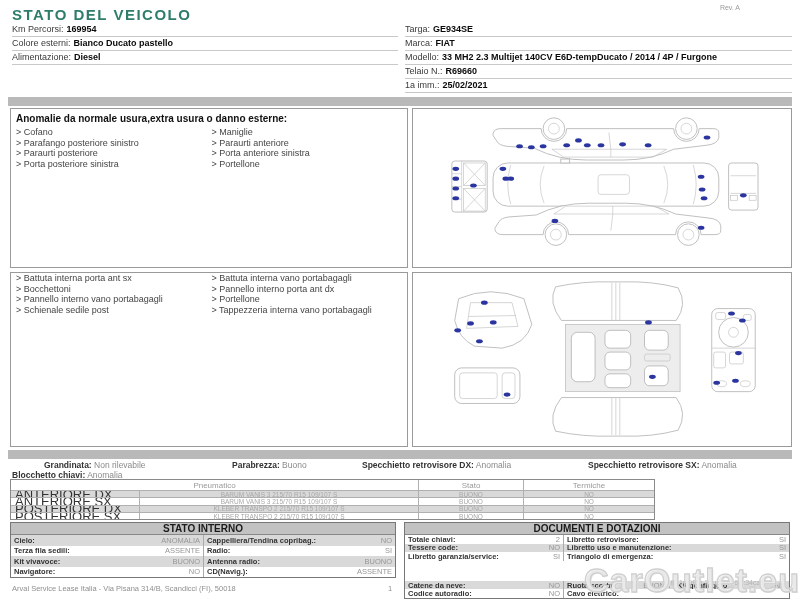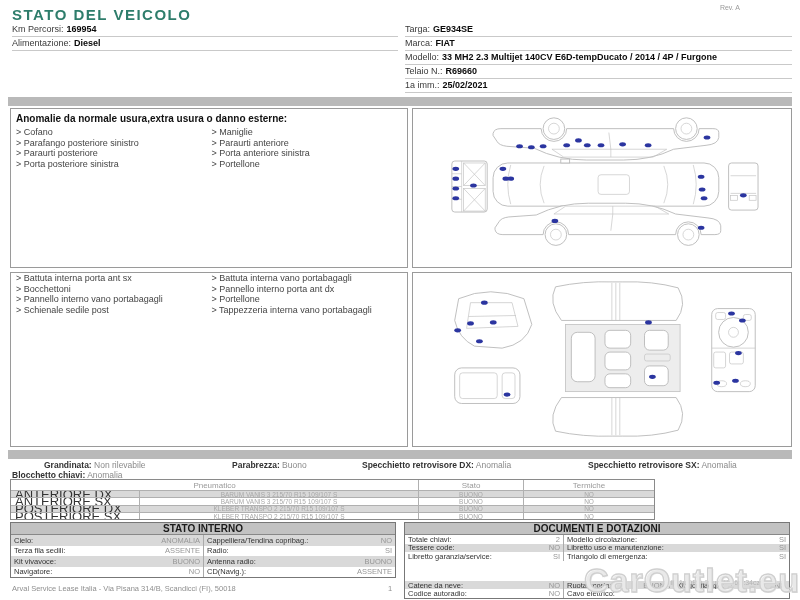--- a/index.html
+++ b/index.html
@@ -57,41 +57,42 @@
   .shade { background:#D9D9D9; }
 
   .btable { position:absolute; top:522px; width:386px; border:1px solid #777; background:#fff; }
   .tbl-stato { left:10px; } .tbl-docs { left:404px; }
   .bhead { height:12px; line-height:12px; text-align:center; background:#c2c2c2;
            border-bottom:1px solid #888; font-size:10px; font-weight:bold; color:#1a1a1a; }
   .srow { display:grid; grid-template-columns:118px 74px 130px 62px; height:10.5px; }
   .drow { display:grid; grid-template-columns:118px 40px 140px 86px; height:8.6px; }
   .drow.special { grid-template-columns:118px 40px 64px 46px 64px 52px;margin-top:20px; }
   .srow>div, .drow>div { overflow:hidden; white-space:nowrap; display:flex; align-items:center; }
-  .cl { font-size:7.5px; font-weight:normal; color:#333; padding-left:3px; }
+  .cl { font-size:7.5px; font-weight:bold; color:#333; padding-left:3px; }
   .cv { font-size:7.5px; color:#979797; justify-content:flex-end; padding-right:3px; }
   .mid { border-left:1px solid #aaa; }
 
   .footer-text { position:absolute; left:12px; top:584px; font-size:7.5px; color:#8f8f8f; }
   .page-num    { position:absolute; left:388px; top:584px; font-size:7.5px; color:#8f8f8f; }
   .footer-code { position:absolute; right:40px; bottom:14px; font-size:7px; color:#b5b5b5; }
   .watermark { position:absolute; right:0px; bottom:0px; font-size:34px; font-weight:bold;
                letter-spacing:1px; color:rgba(255,255,255,0.05);
                -webkit-text-stroke:1.3px #cfcfcf; text-shadow:1px 1px 0 #e8e8e8; }
 </style>
 </head>
 <body>
 
 <div class="page">
 
   <div class="title">STATO DEL VEICOLO</div>
   <div class="rev">Rev. A</div>
 
   <div class="hdr hdr-left">
     <div class="hrow"><span class="lab">Km Percorsi:</span><span class="val">169954</span></div>
+    <div class="hrow"><span class="lab">Colore esterni:</span><span class="val">Bianco Ducato pastello</span></div>
     <div class="hrow"><span class="lab">Alimentazione:</span><span class="val">Diesel</span></div>
   </div>
 
   <div class="hdr hdr-right">
     <div class="hrow"><span class="lab">Targa:</span><span class="val">GE934SE</span></div>
     <div class="hrow"><span class="lab">Marca:</span><span class="val">FIAT</span></div>
     <div class="hrow"><span class="lab">Modello:</span><span class="val">33 MH2 2.3 Multijet 140CV E6D-tempDucato / 2014 / 4P / Furgone</span></div>
     <div class="hrow"><span class="lab">Telaio N.:</span><span class="val">R69660</span></div>
     <div class="hrow"><span class="lab">1a imm.:</span><span class="val">25/02/2021</span></div>
   </div>
@@ -332,21 +333,21 @@
       <div class="cl mid">CD(Navig.):</div>
       <div class="cv">ASSENTE</div>
     </div>
   </div>
 
   <div class="btable tbl-docs">
     <div class="bhead">DOCUMENTI E DOTAZIONI</div>
     <div class="drow">
       <div class="cl">Totale chiavi:</div>
       <div class="cv">2</div>
-      <div class="cl mid">Modello circolazione:</div>
+      <div class="cl mid">Libretto retrovisore:</div>
       <div class="cv">SI</div>
     </div>
     <div class="drow shade">
       <div class="cl">Tessere code:</div>
       <div class="cv">NO</div>
       <div class="cl mid">Libretto uso e manutenzione:</div>
       <div class="cv">SI</div>
     </div>
     <div class="drow">
       <div class="cl">Libretto garanzia/service:</div>

